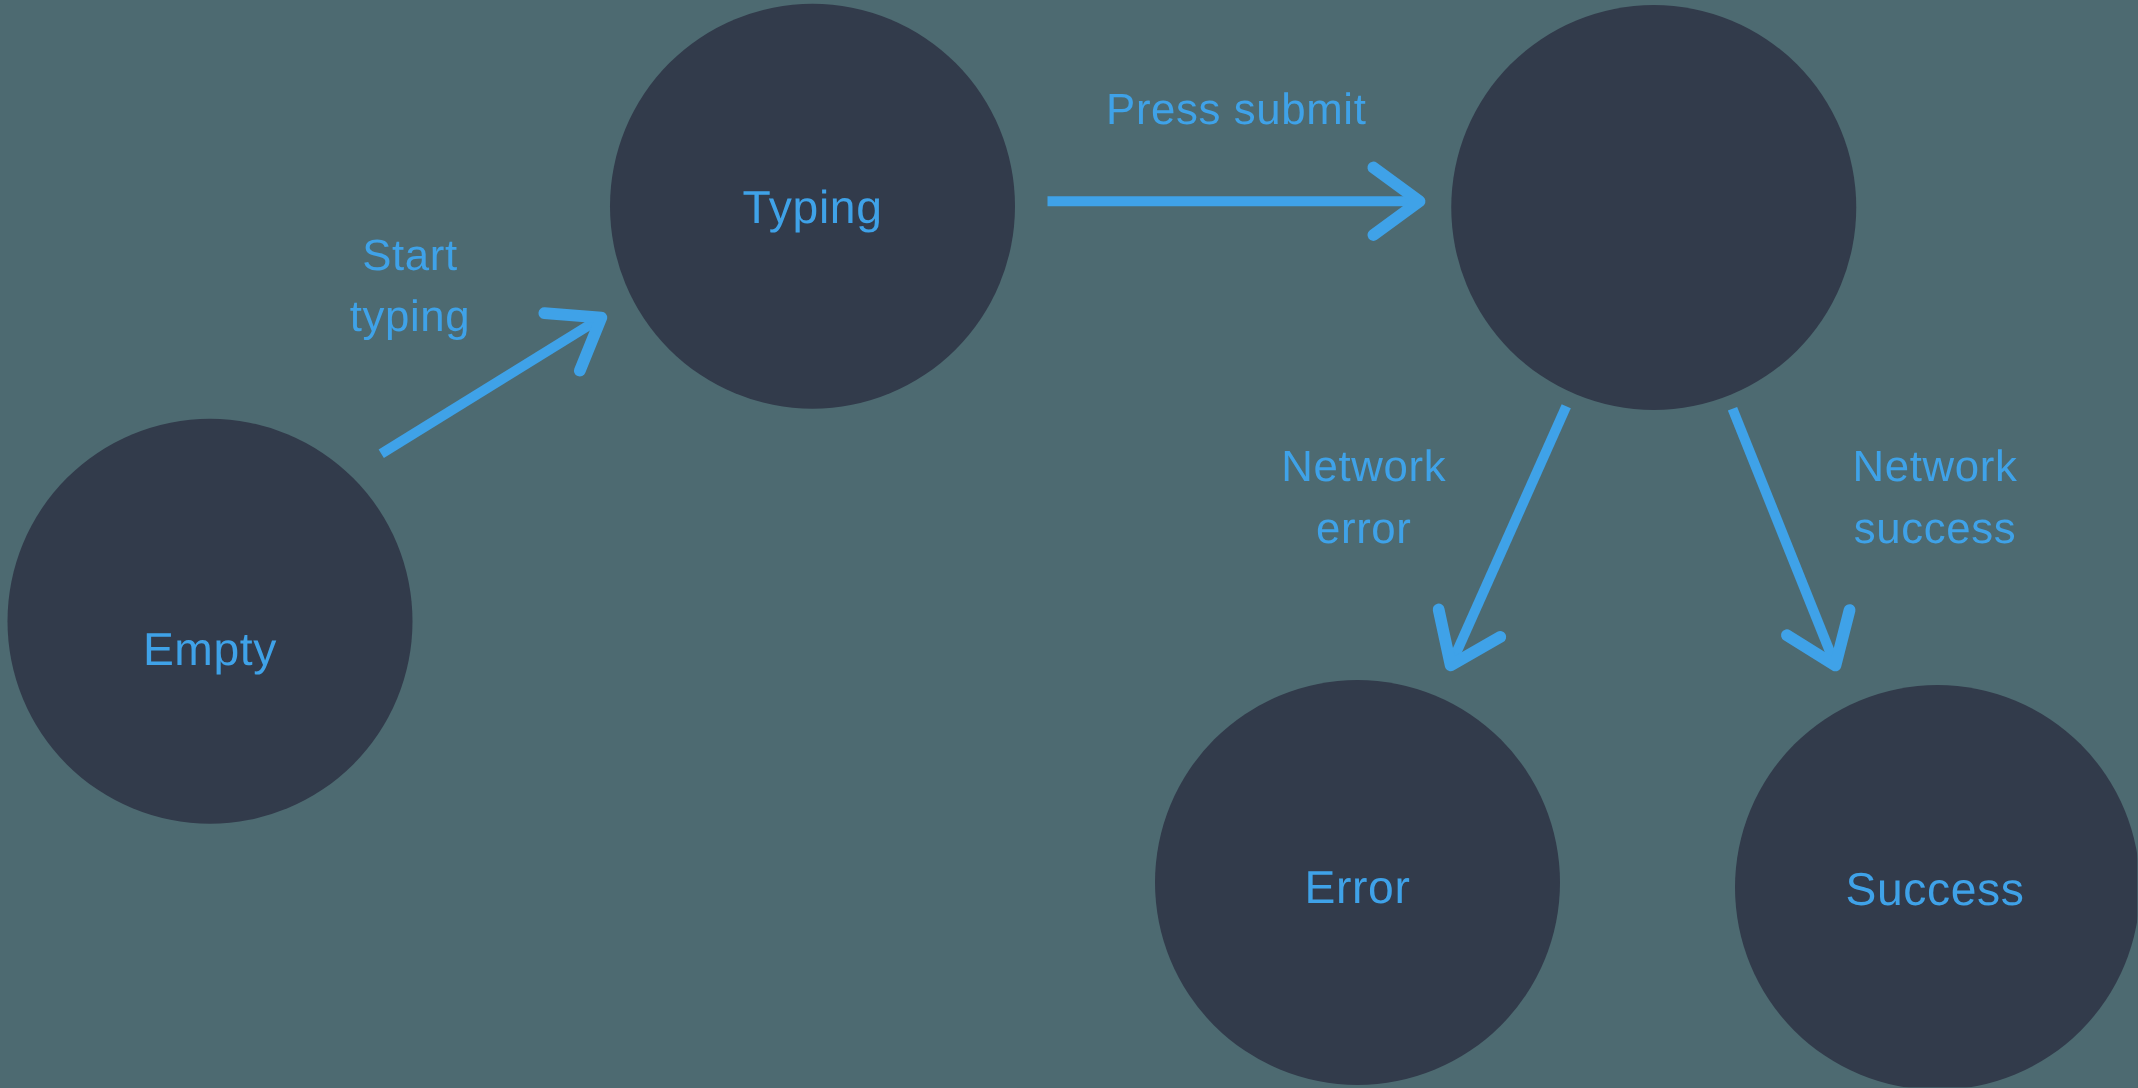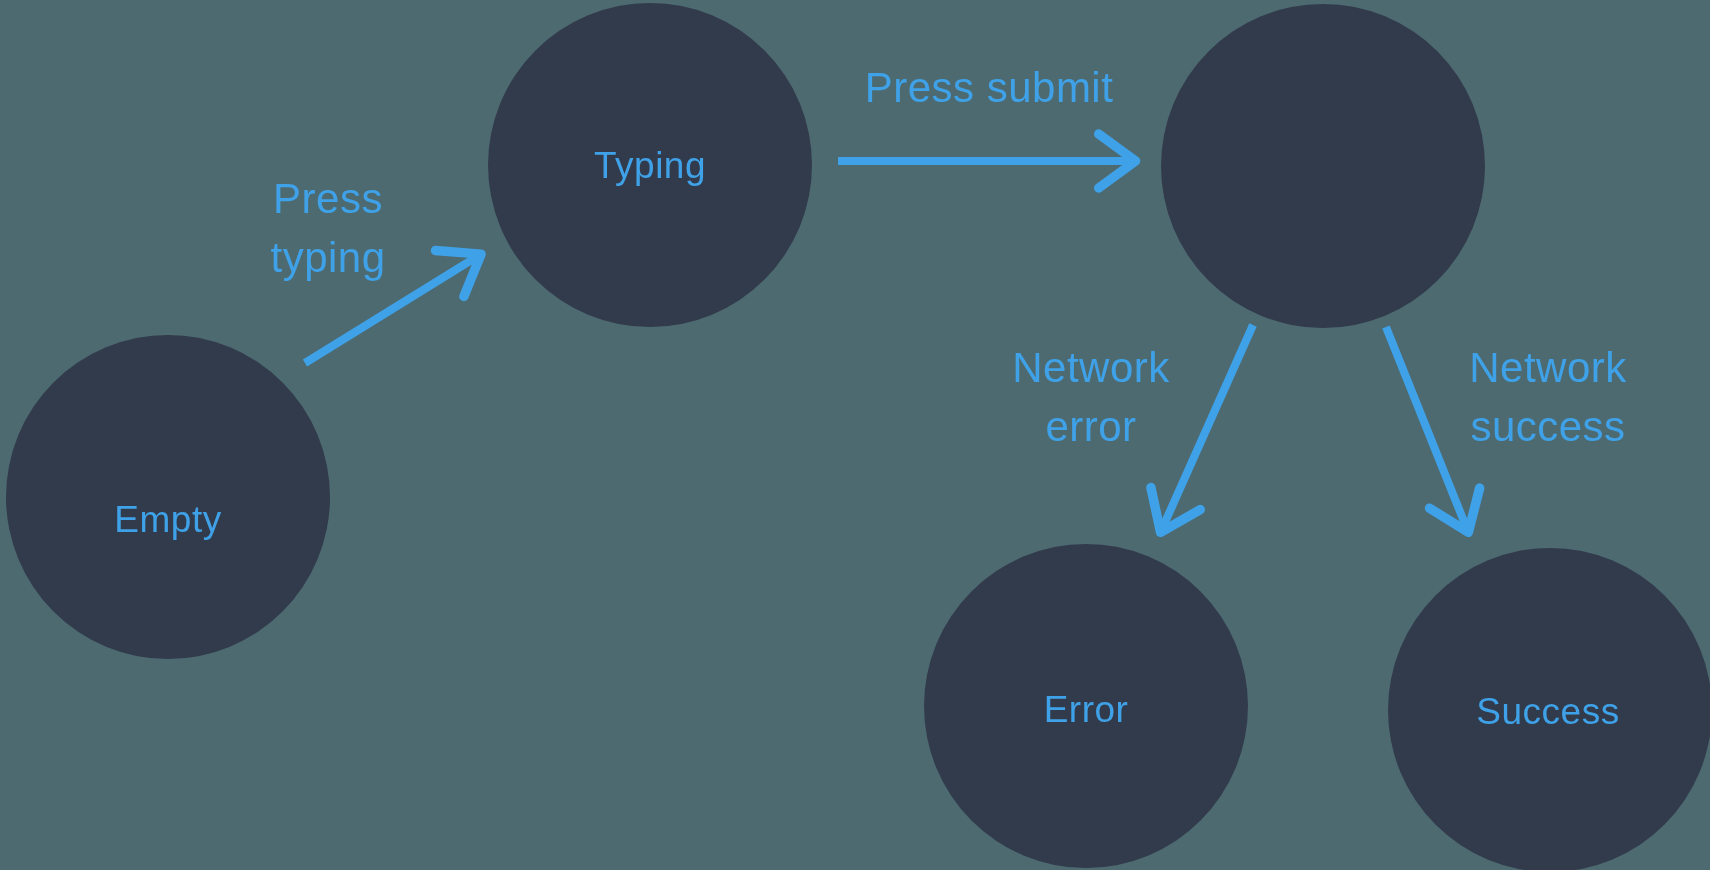--- a/index.html
+++ b/index.html
@@ -44,21 +44,21 @@
     transform: translate(-50%, -50%);
     color: var(--accent);
     font-size: 36px;
     line-height: 1.4;
     letter-spacing: 0.5px;
     text-align: center;
     white-space: pre-line;
     user-select: none;
   }
   .node-label { font-size: 37px; }
-  .edge-label { font-size: 42px; }
+  .edge-label { font-size: 35px; }
 </style>
 </head>
 <body>
 
 <div class="canvas">
 
   <svg class="diagram-svg" viewBox="0 0 1710 870">
     <defs>
       <marker id="arrowhead" markerWidth="11" markerHeight="9" viewBox="-5.2 -4 6.2 8" refX="-0.4" refY="0" orient="auto" markerUnits="strokeWidth">
         <path class="arrowhead-path" d="M -4.1 -3 L 0 0 L -4.1 3"></path>
@@ -75,21 +75,21 @@
     <circle class="node" cx="1323" cy="166" r="162"></circle>
     <circle class="node" cx="1086" cy="706" r="162"></circle>
     <circle class="node" cx="1550" cy="710" r="162"></circle>
   </svg>
 
   <div class="label node-label" style="left:168px;  top:520px;">Empty</div>
   <div class="label node-label" style="left:650px;  top:166px;">Typing</div>
   <div class="label node-label" style="left:1086px; top:710px;">Error</div>
   <div class="label node-label" style="left:1548px; top:712px;">Success</div>
 
-  <div class="label edge-label" style="left:328px;  top:229px;">Press
+  <div class="label edge-label" style="left:328px;  top:229px;">Start
 typing</div>
   <div class="label edge-label" style="left:989px;  top:88px;">Press submit</div>
   <div class="label edge-label" style="left:1091px; top:398px;">Network
 error</div>
   <div class="label edge-label" style="left:1548px; top:398px;">Network
 success</div>
 
 </div>
 
 </body></html>

